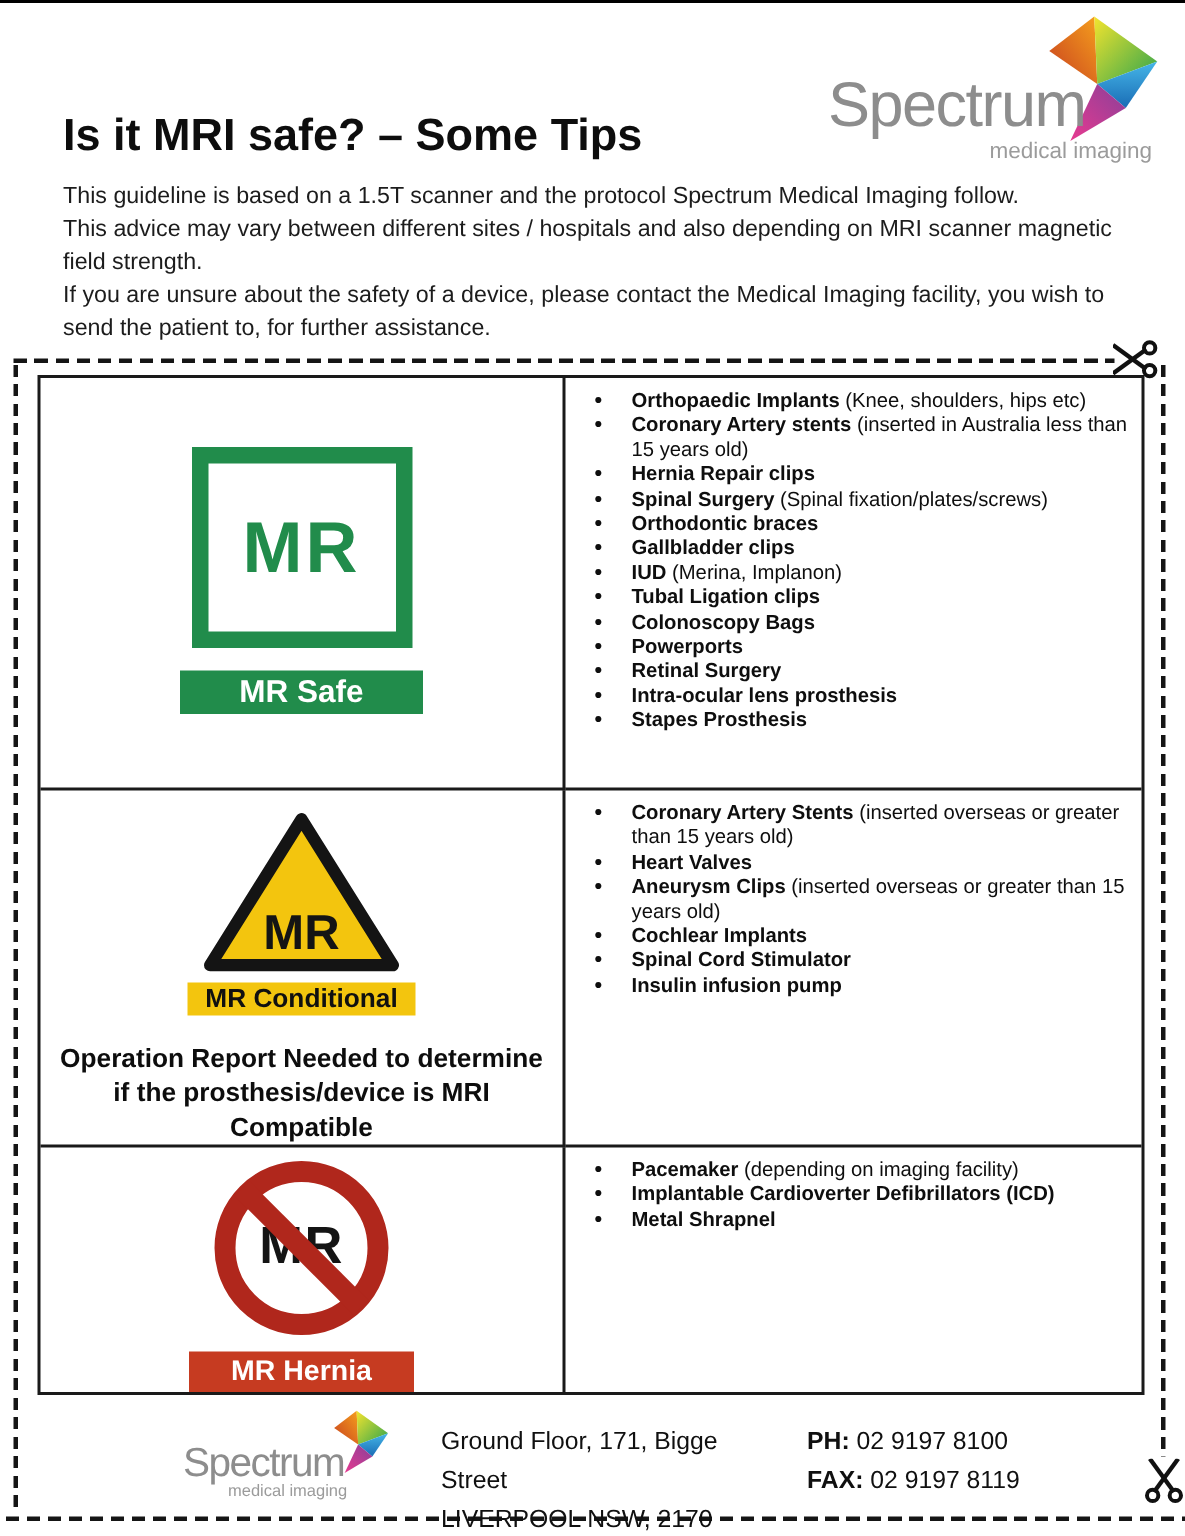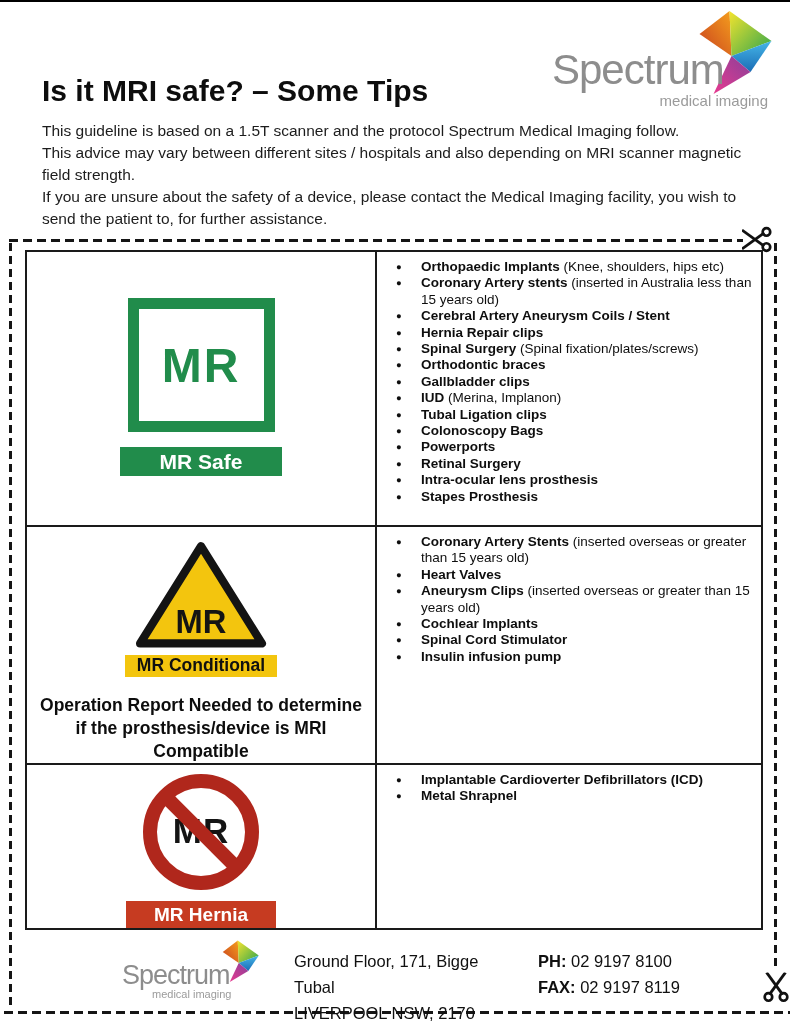--- a/index.html
+++ b/index.html
@@ -148,21 +148,20 @@
     <div class="cell lft rb">
       <div class="safe-box">
         <span class="mr">MR</span>
       </div>
       <div class="safe-bar">MR Safe</div>
     </div>
     <div class="cell rgt rb">
       <ul class="items">
           <li><span class="b">Orthopaedic Implants</span><span> (Knee, shoulders, hips etc)</span></li>
           <li><span class="b">Coronary Artery stents</span><span> (inserted in Australia less than 15 years old)</span></li>
-          <li><span class="b">Cerebral Artery Aneurysm Coils / Stent</span></li>
           <li><span class="b">Hernia Repair clips</span></li>
           <li><span class="b">Spinal Surgery</span><span> (Spinal fixation/plates/screws)</span></li>
           <li><span class="b">Orthodontic braces</span></li>
           <li><span class="b">Gallbladder clips</span></li>
           <li><span class="b">IUD</span><span> (Merina, Implanon)</span></li>
           <li><span class="b">Tubal Ligation clips</span></li>
           <li><span class="b">Colonoscopy Bags</span></li>
           <li><span class="b">Powerports</span></li>
           <li><span class="b">Retinal Surgery</span></li>
           <li><span class="b">Intra-ocular lens prosthesis</span></li>
@@ -191,20 +190,21 @@
 
     <div class="cell lft">
       <div class="unsafe-sign">
         <span class="mr">MR</span>
         <span class="slash"></span>
       </div>
       <div class="unsafe-bar">MR Hernia</div>
     </div>
     <div class="cell rgt">
       <ul class="items">
+          <li><span class="b">Pacemaker</span><span> (depending on imaging facility)</span></li>
           <li><span class="b">Implantable Cardioverter Defibrillators (ICD)</span></li>
           <li><span class="b">Metal Shrapnel</span></li>
         </ul>
     </div>
   </div>
 
   <div class="footer">
     <div class="logo ftr">
       <svg class="tri" viewBox="0 0 75 88">
         <defs>
@@ -227,21 +227,21 @@
         </defs>
         <polygon points="1,26 31,3 33,48" fill="url(#gof)"></polygon>
         <polygon points="31,3 73,33 33,48" fill="url(#ggf)"></polygon>
         <polygon points="73,33 52,64 33,48" fill="url(#gbf)"></polygon>
         <polygon points="33,48 52,64 15,86" fill="url(#gpf)"></polygon>
       </svg>
       <div class="name">Spectrum</div>
       <div class="tag">medical imaging</div>
     </div>
     <div class="f-addr">
-      <div>Ground Floor, 171, Bigge Tubal</div>
+      <div>Ground Floor, 171, Bigge Street</div>
       <div>LIVERPOOL NSW, 2170</div>
     </div>
     <div class="f-phone">
       <div><span class="b">PH:</span><span> 02 9197 8100</span></div>
       <div><span class="b">FAX:</span><span> 02 9197 8119</span></div>
     </div>
   </div>
 </div>
 
 </body></html>

